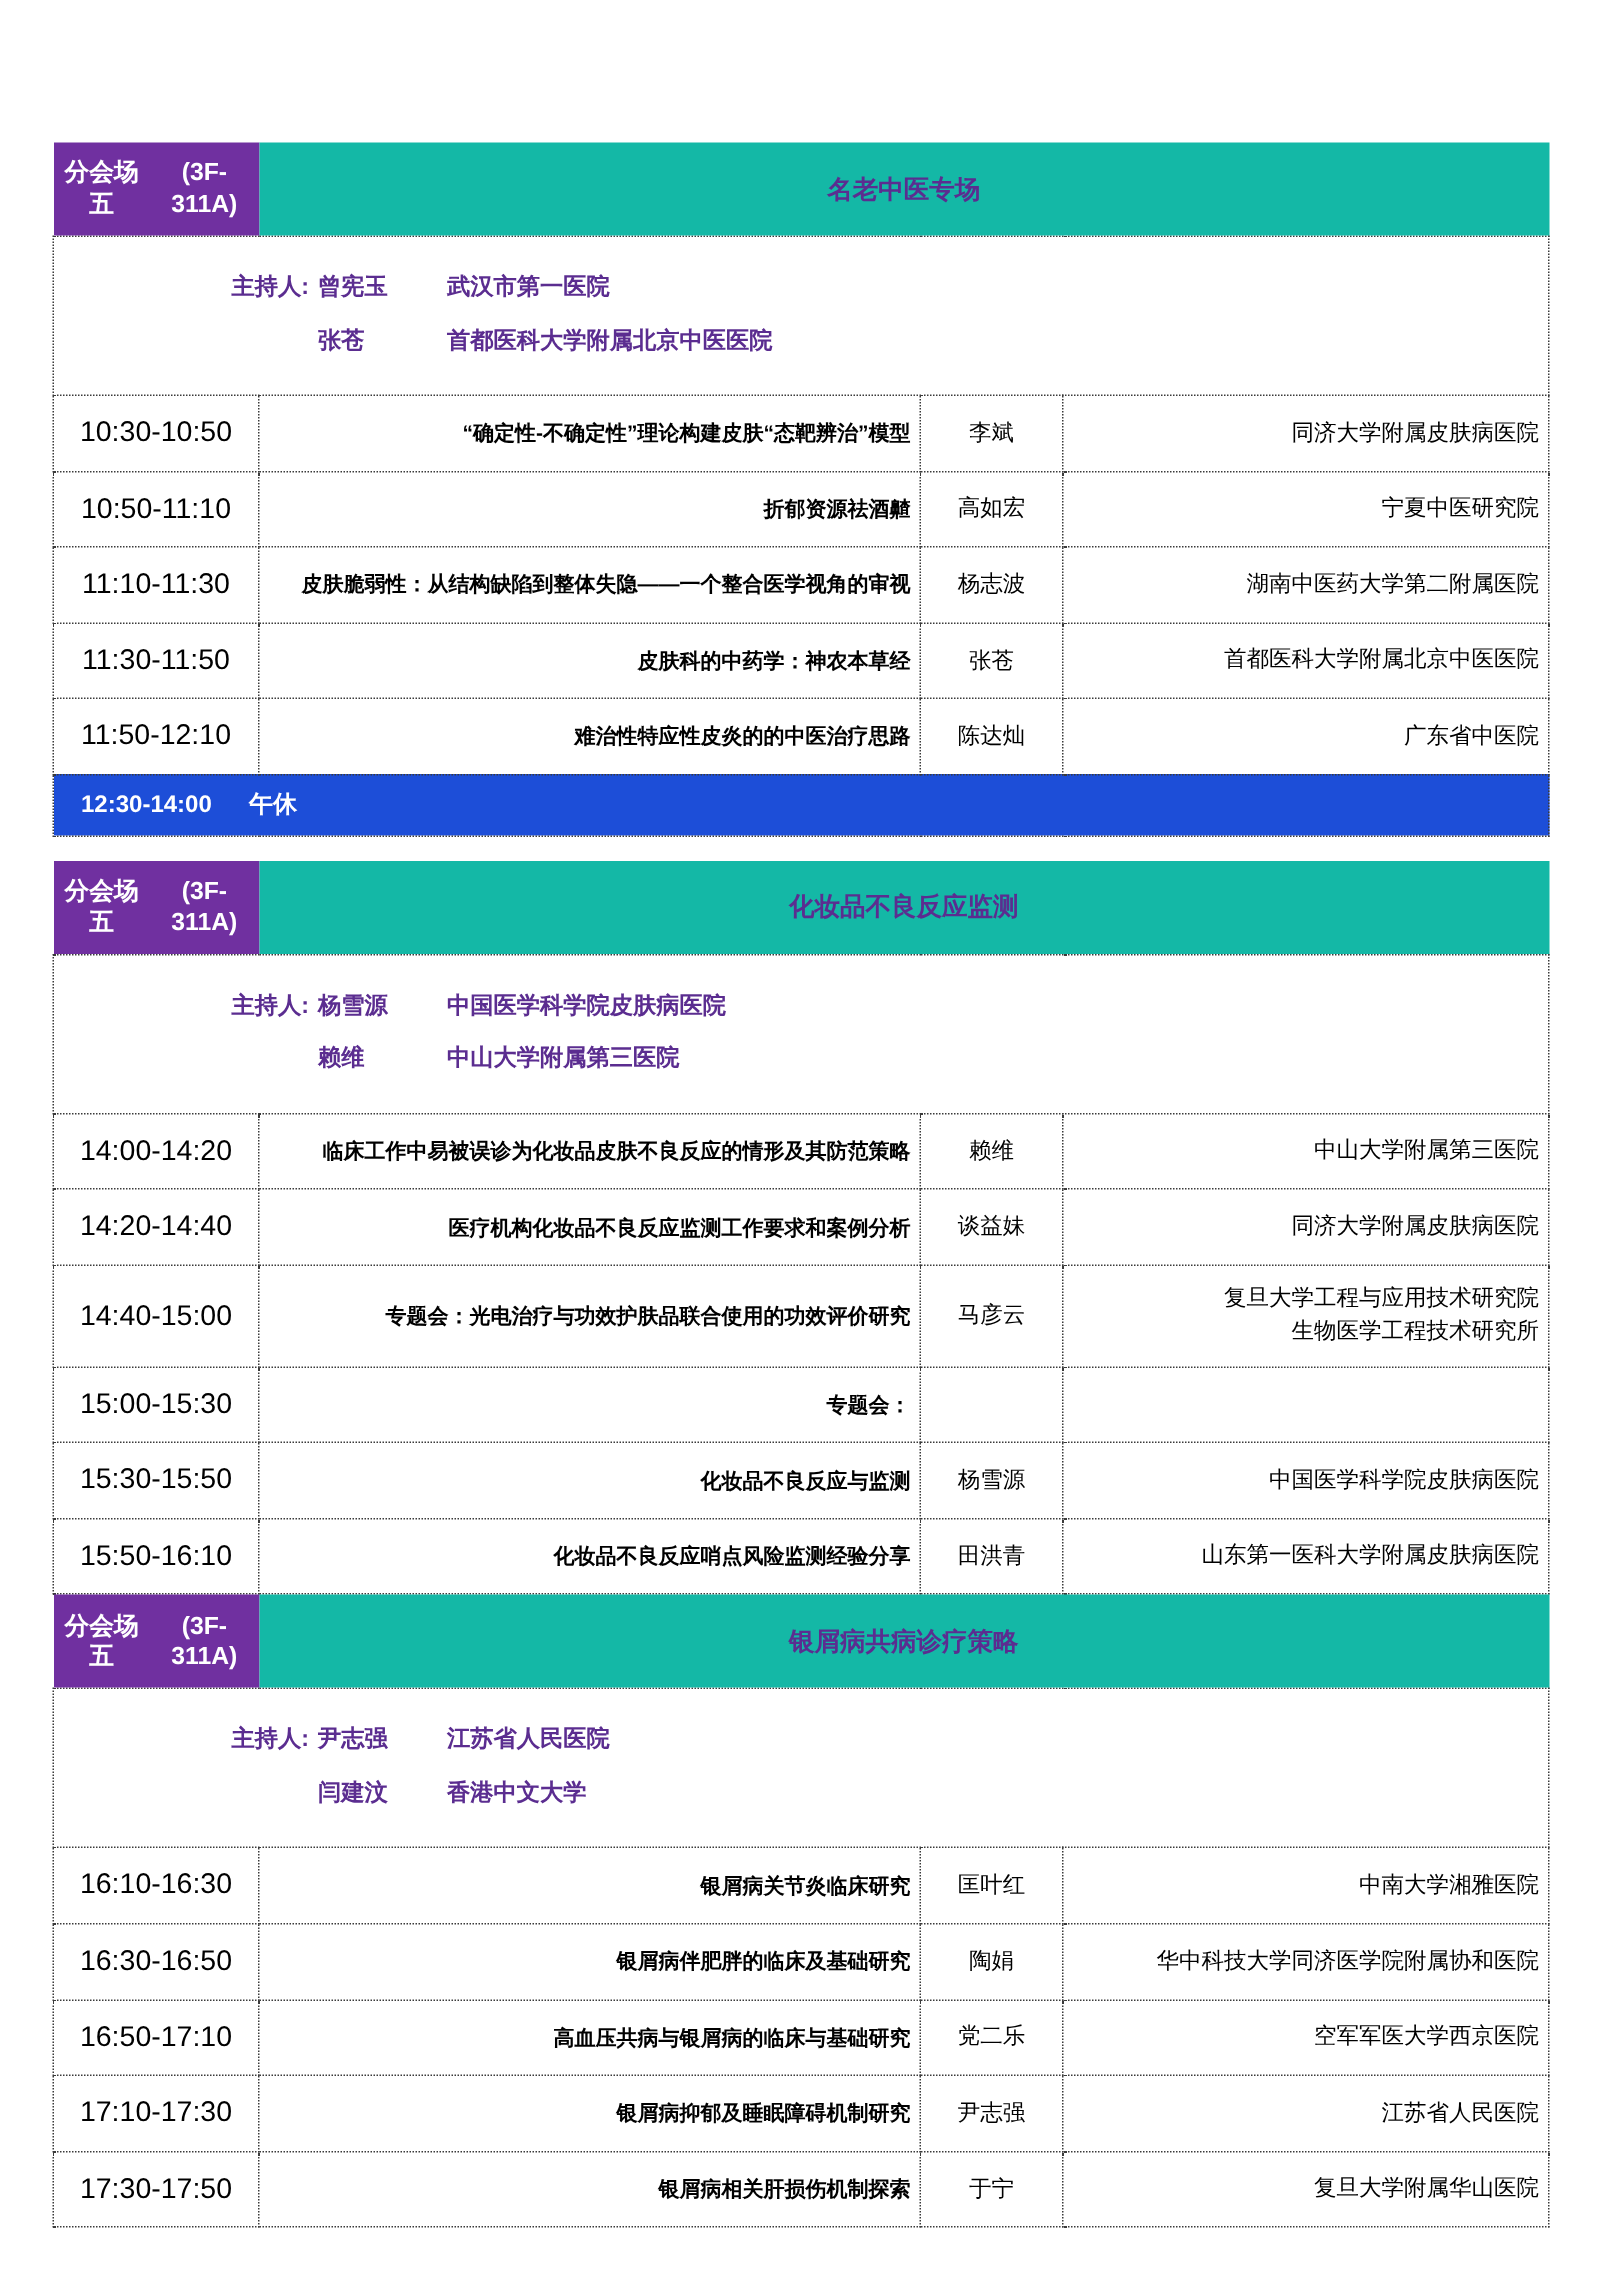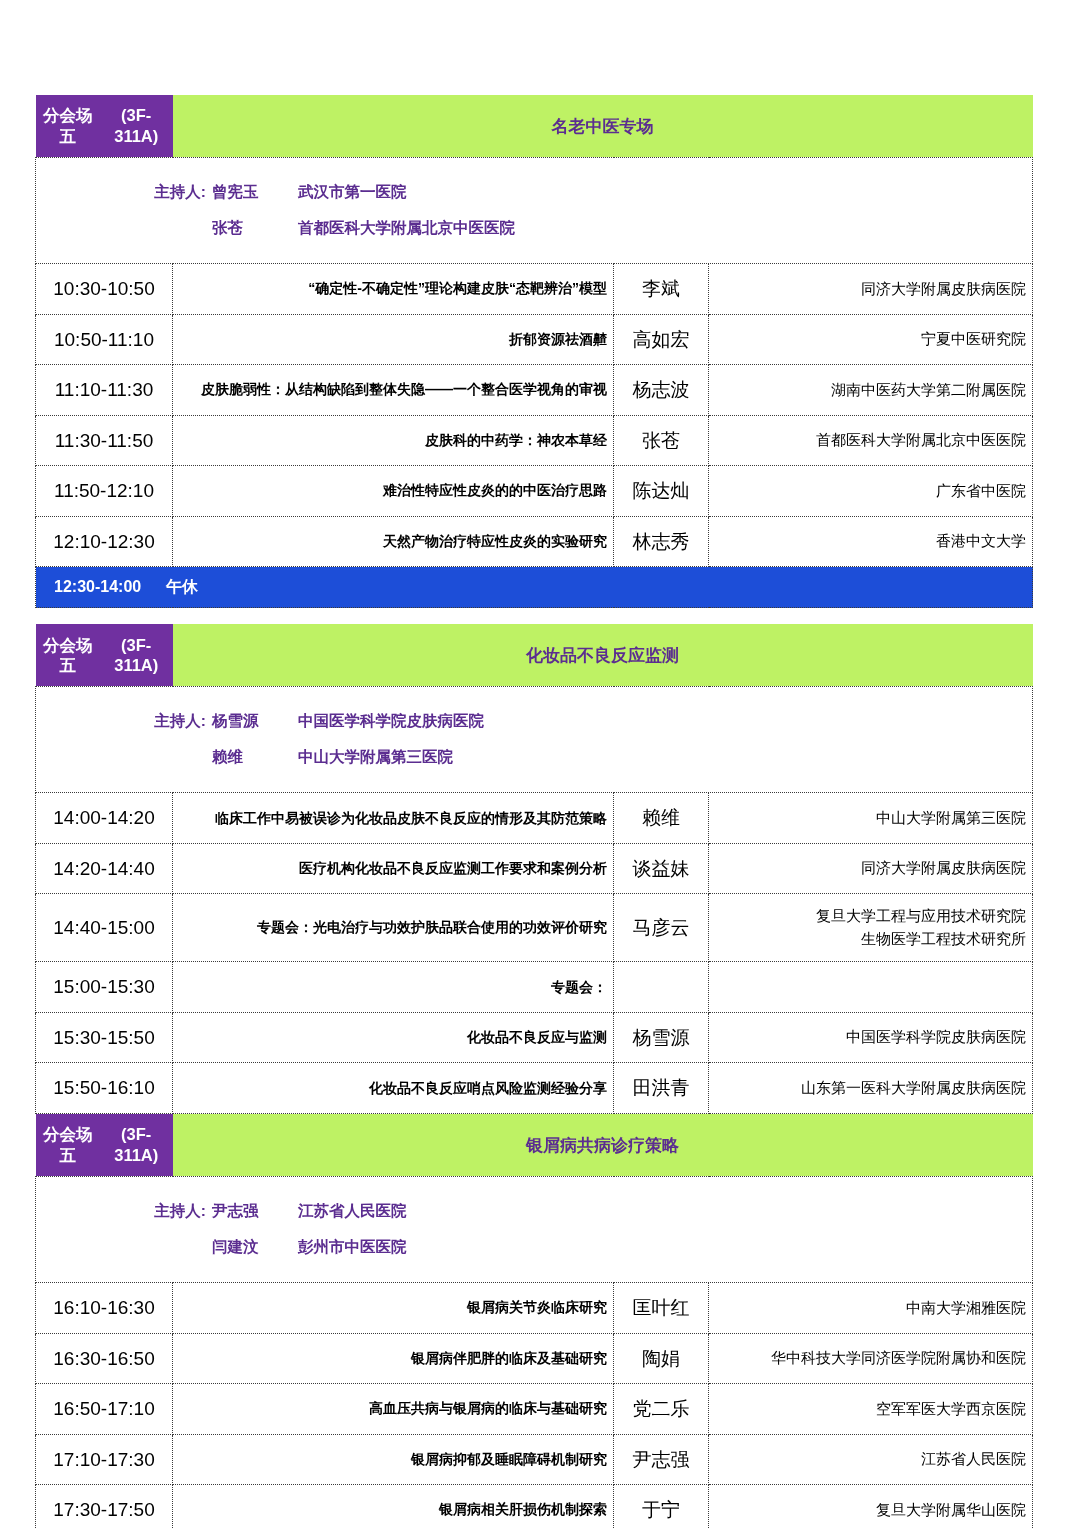--- a/index.html
+++ b/index.html
@@ -60,21 +60,21 @@
     flex-direction: row;
     align-items: center;
     justify-content: center;
     text-align: center;
     box-sizing: border-box;
   }
   .venue-name { display: block; }
   .venue-room { display: block; }
   .topic-box {
     flex: 1 1 auto;
-    background: #bef264;
+    background: #14b8a6;
     color: #5b2d90;
     font-weight: bold;
     font-size: 17px;
     display: flex;
     align-items: center;
     justify-content: center;
     text-align: center;
     box-sizing: border-box;
   }
 
@@ -119,21 +119,21 @@
   }
   td.cell-title {
     text-align: right;
     font-size: 14px;
     padding: 11px 6px 11px 9px;
     line-height: 1.5;
     font-weight: bold;
   }
   td.cell-person {
     text-align: center;
-    font-size: 19px;
+    font-size: 15px;
     padding: 11px 2px;
     line-height: 1.45;
   }
   td.cell-org {
     text-align: right;
     font-size: 15px;
     padding: 11px 6px 11px 9px;
     line-height: 1.5;
   }
   .org-line { display: block; }
@@ -237,28 +237,20 @@
           </td>
         </tr>
         <tr>
           <td class="cell-time">11:50-12:10</td>
           <td class="cell-title">难治性特应性皮炎的的中医治疗思路</td>
           <td class="cell-person">陈达灿</td>
           <td class="cell-org">
             <span class="org-line">广东省中医院</span>
           </td>
         </tr>
-        <tr>
-          <td class="cell-time">12:10-12:30</td>
-          <td class="cell-title">天然产物治疗特应性皮炎的实验研究</td>
-          <td class="cell-person">林志秀</td>
-          <td class="cell-org">
-            <span class="org-line">香港中文大学</span>
-          </td>
-        </tr>
         <tr class="break-row">
           <td colspan="4">
             <div class="break-wrap">
               <span class="break-time">12:30-14:00</span>
               <span class="break-label">午休</span>
             </div>
           </td>
         </tr>
         <tr class="spacer-row">
           <td colspan="4"></td>
@@ -351,21 +343,21 @@
         <tr class="hosts">
           <td colspan="4">
             <div class="host-line">
               <span class="host-lead">主持人:</span>
               <span class="host-name">尹志强</span>
               <span class="host-org">江苏省人民医院</span>
             </div>
             <div class="host-line">
               <span class="host-lead"></span>
               <span class="host-name">闫建汶</span>
-              <span class="host-org">彭州市中医医院</span>
+              <span class="host-org">香港中文大学</span>
             </div>
           </td>
         </tr>
         <tr>
           <td class="cell-time">16:10-16:30</td>
           <td class="cell-title">银屑病关节炎临床研究</td>
           <td class="cell-person">匡叶红</td>
           <td class="cell-org">
             <span class="org-line">中南大学湘雅医院</span>
           </td>

